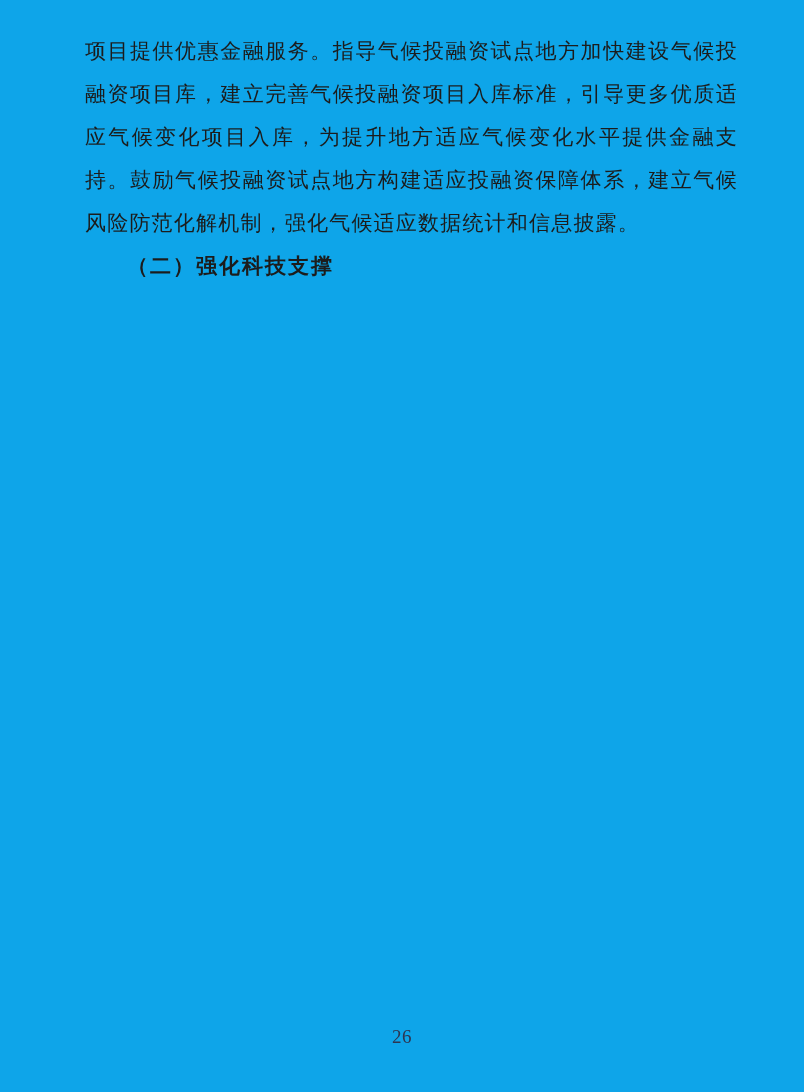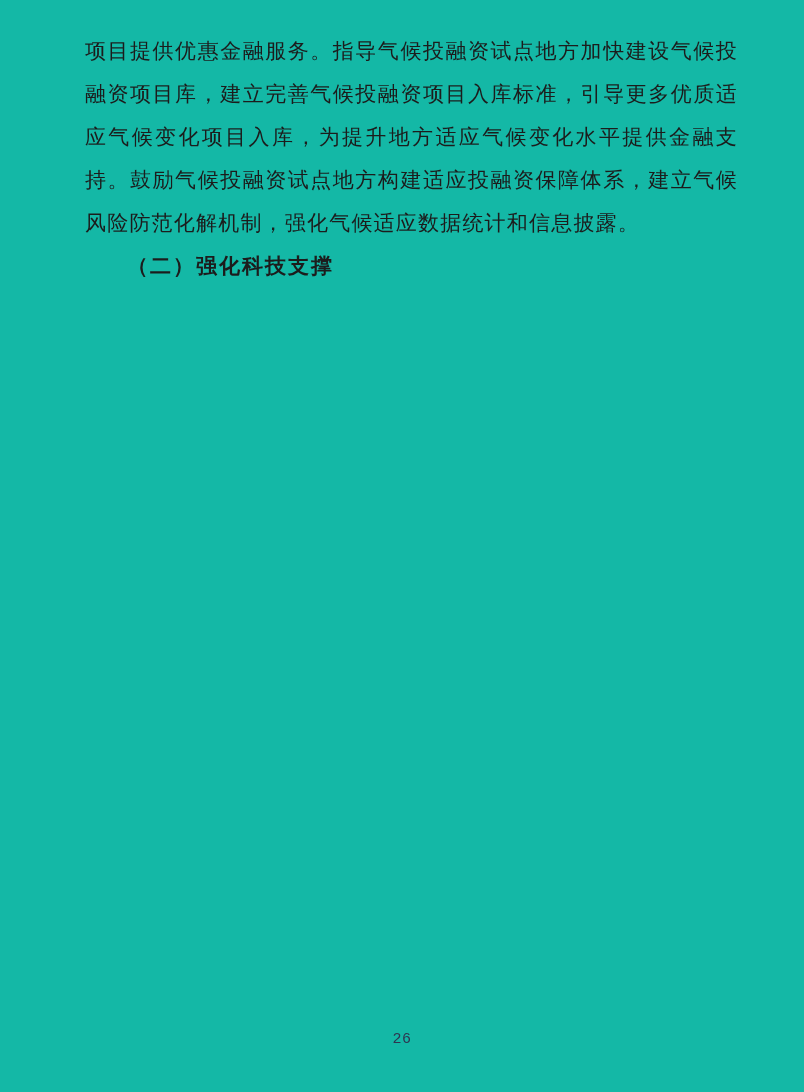--- a/index.html
+++ b/index.html
@@ -4,21 +4,21 @@
 <style>
   html, body {
     margin: 0;
     padding: 0;
     background: #ffffff;
   }
   .page {
     position: relative;
     width: 804px;
     height: 1092px;
-    background: #14b8a6;
+    background: #0ea5e9;
     overflow: hidden;
     font-family: "Liberation Serif", "DejaVu Serif", serif;
   }
   .body-text {
     position: absolute;
     left: 85px;
     top: 30px;
     width: 653px;
     font-size: 21px;
     line-height: 43px;
@@ -46,24 +46,23 @@
     font-weight: bold;
     text-indent: 2em;
     letter-spacing: 2px;
   }
   .page-number {
     position: absolute;
     left: 0;
     bottom: 44px;
     width: 100%;
     text-align: center;
-    font-size: 15px;
+    font-size: 19px;
     color: #2e3550;
     letter-spacing: 0.5px;
-    font-family: Liberation Mono, monospace;
   }
 </style>
 </head>
 <body>
 
 <div class="page">
 
   <div class="body-text">
 
     <p class="para continuation"><span>项目提供优惠金融服务。指导气候投融资试点地方加快建设气候投融资项目库，建立完善气候投融资项目入库标准，引导更多优质适应气候变化项目入库，为提升地方适应气候变化水平提供金融支持。鼓励气候投融资试点地方构建适应投融资保障体系，建立气候风险防范化解机制，强化气候适应数据统计和信息披露。</span></p>

